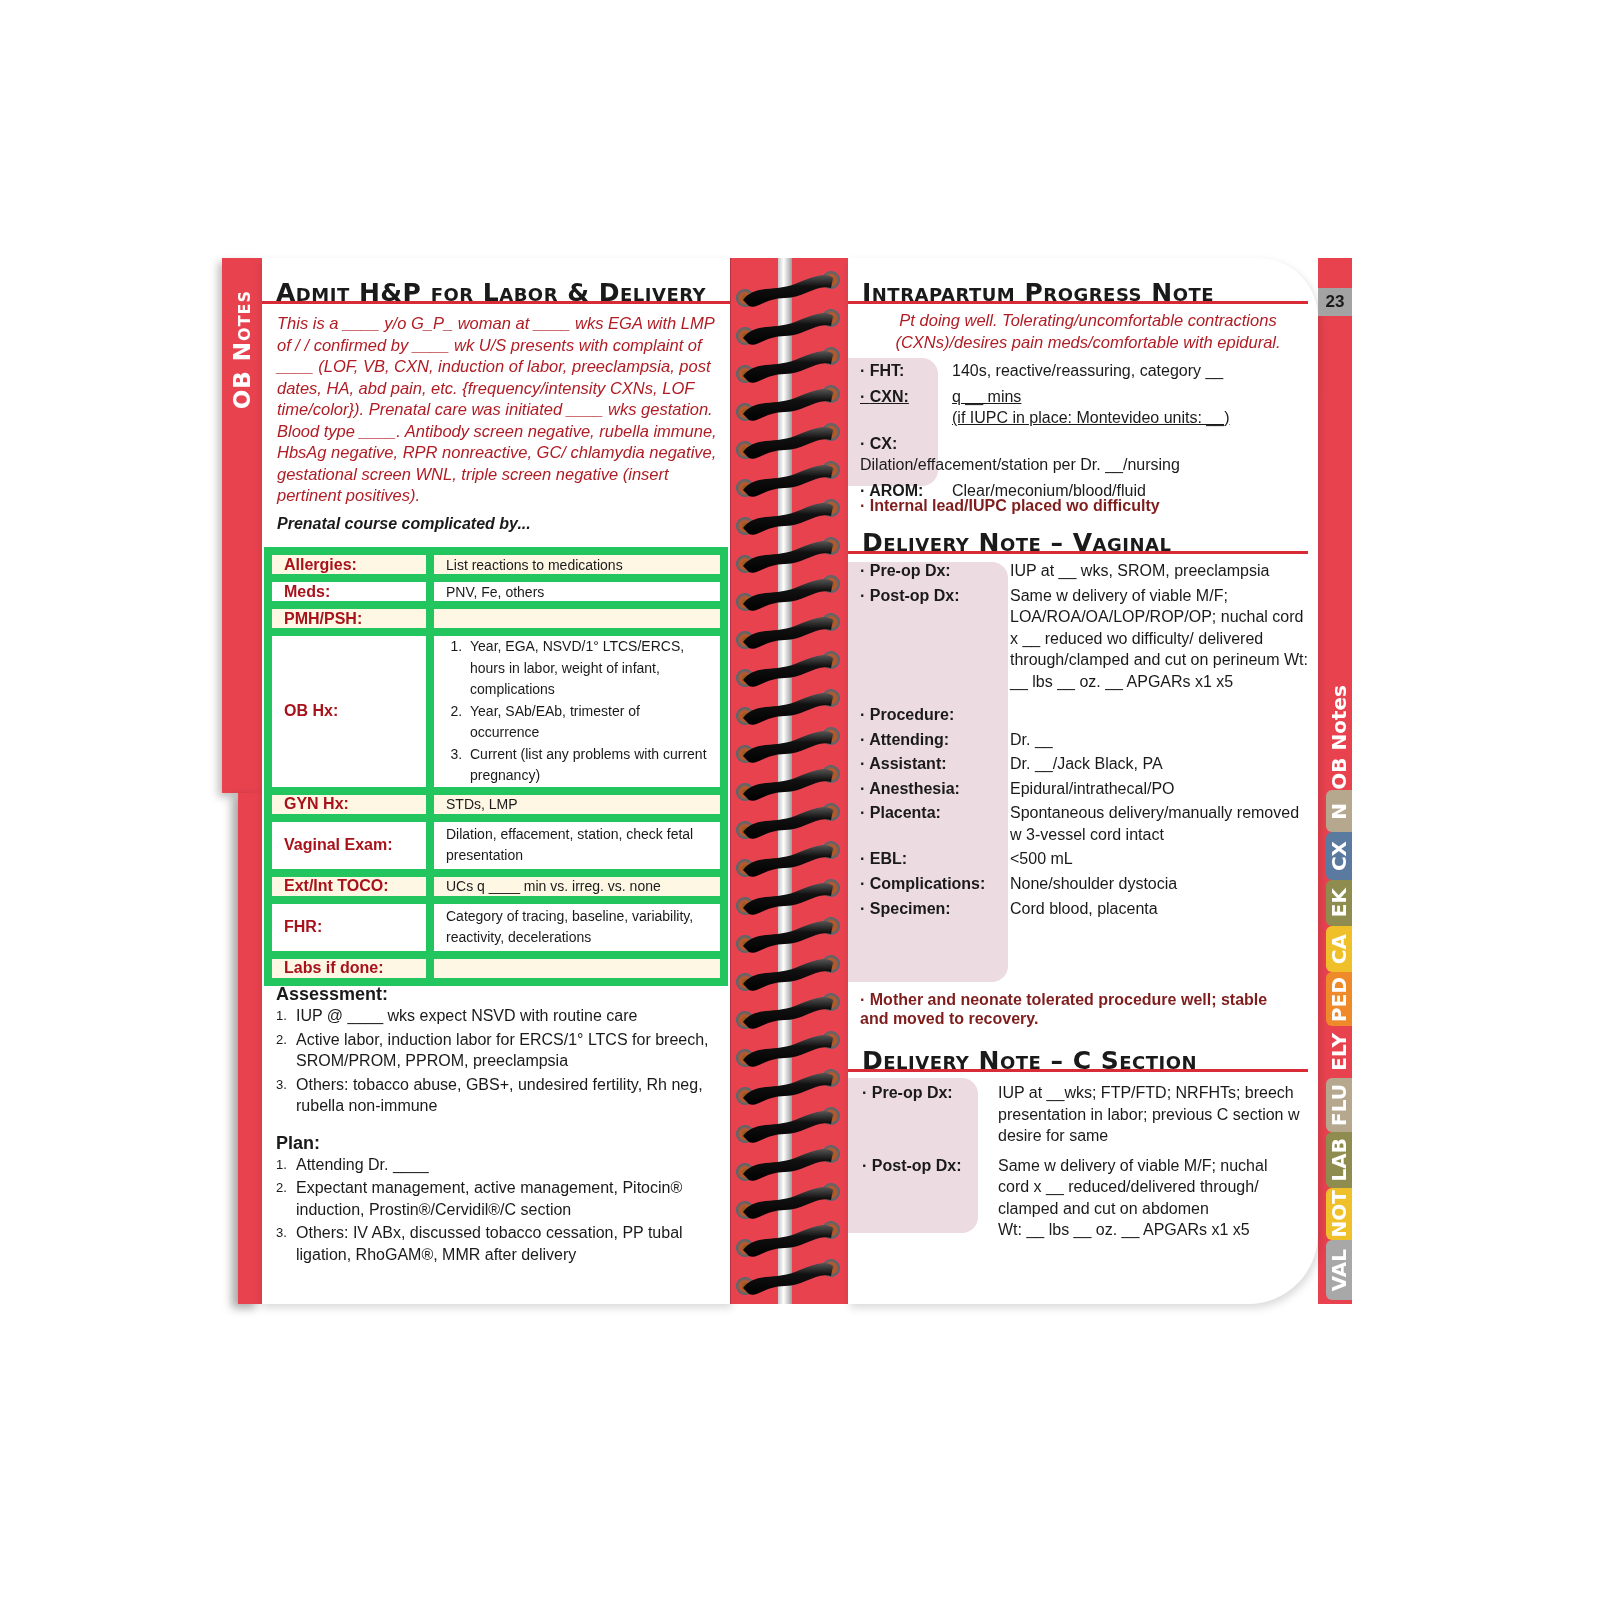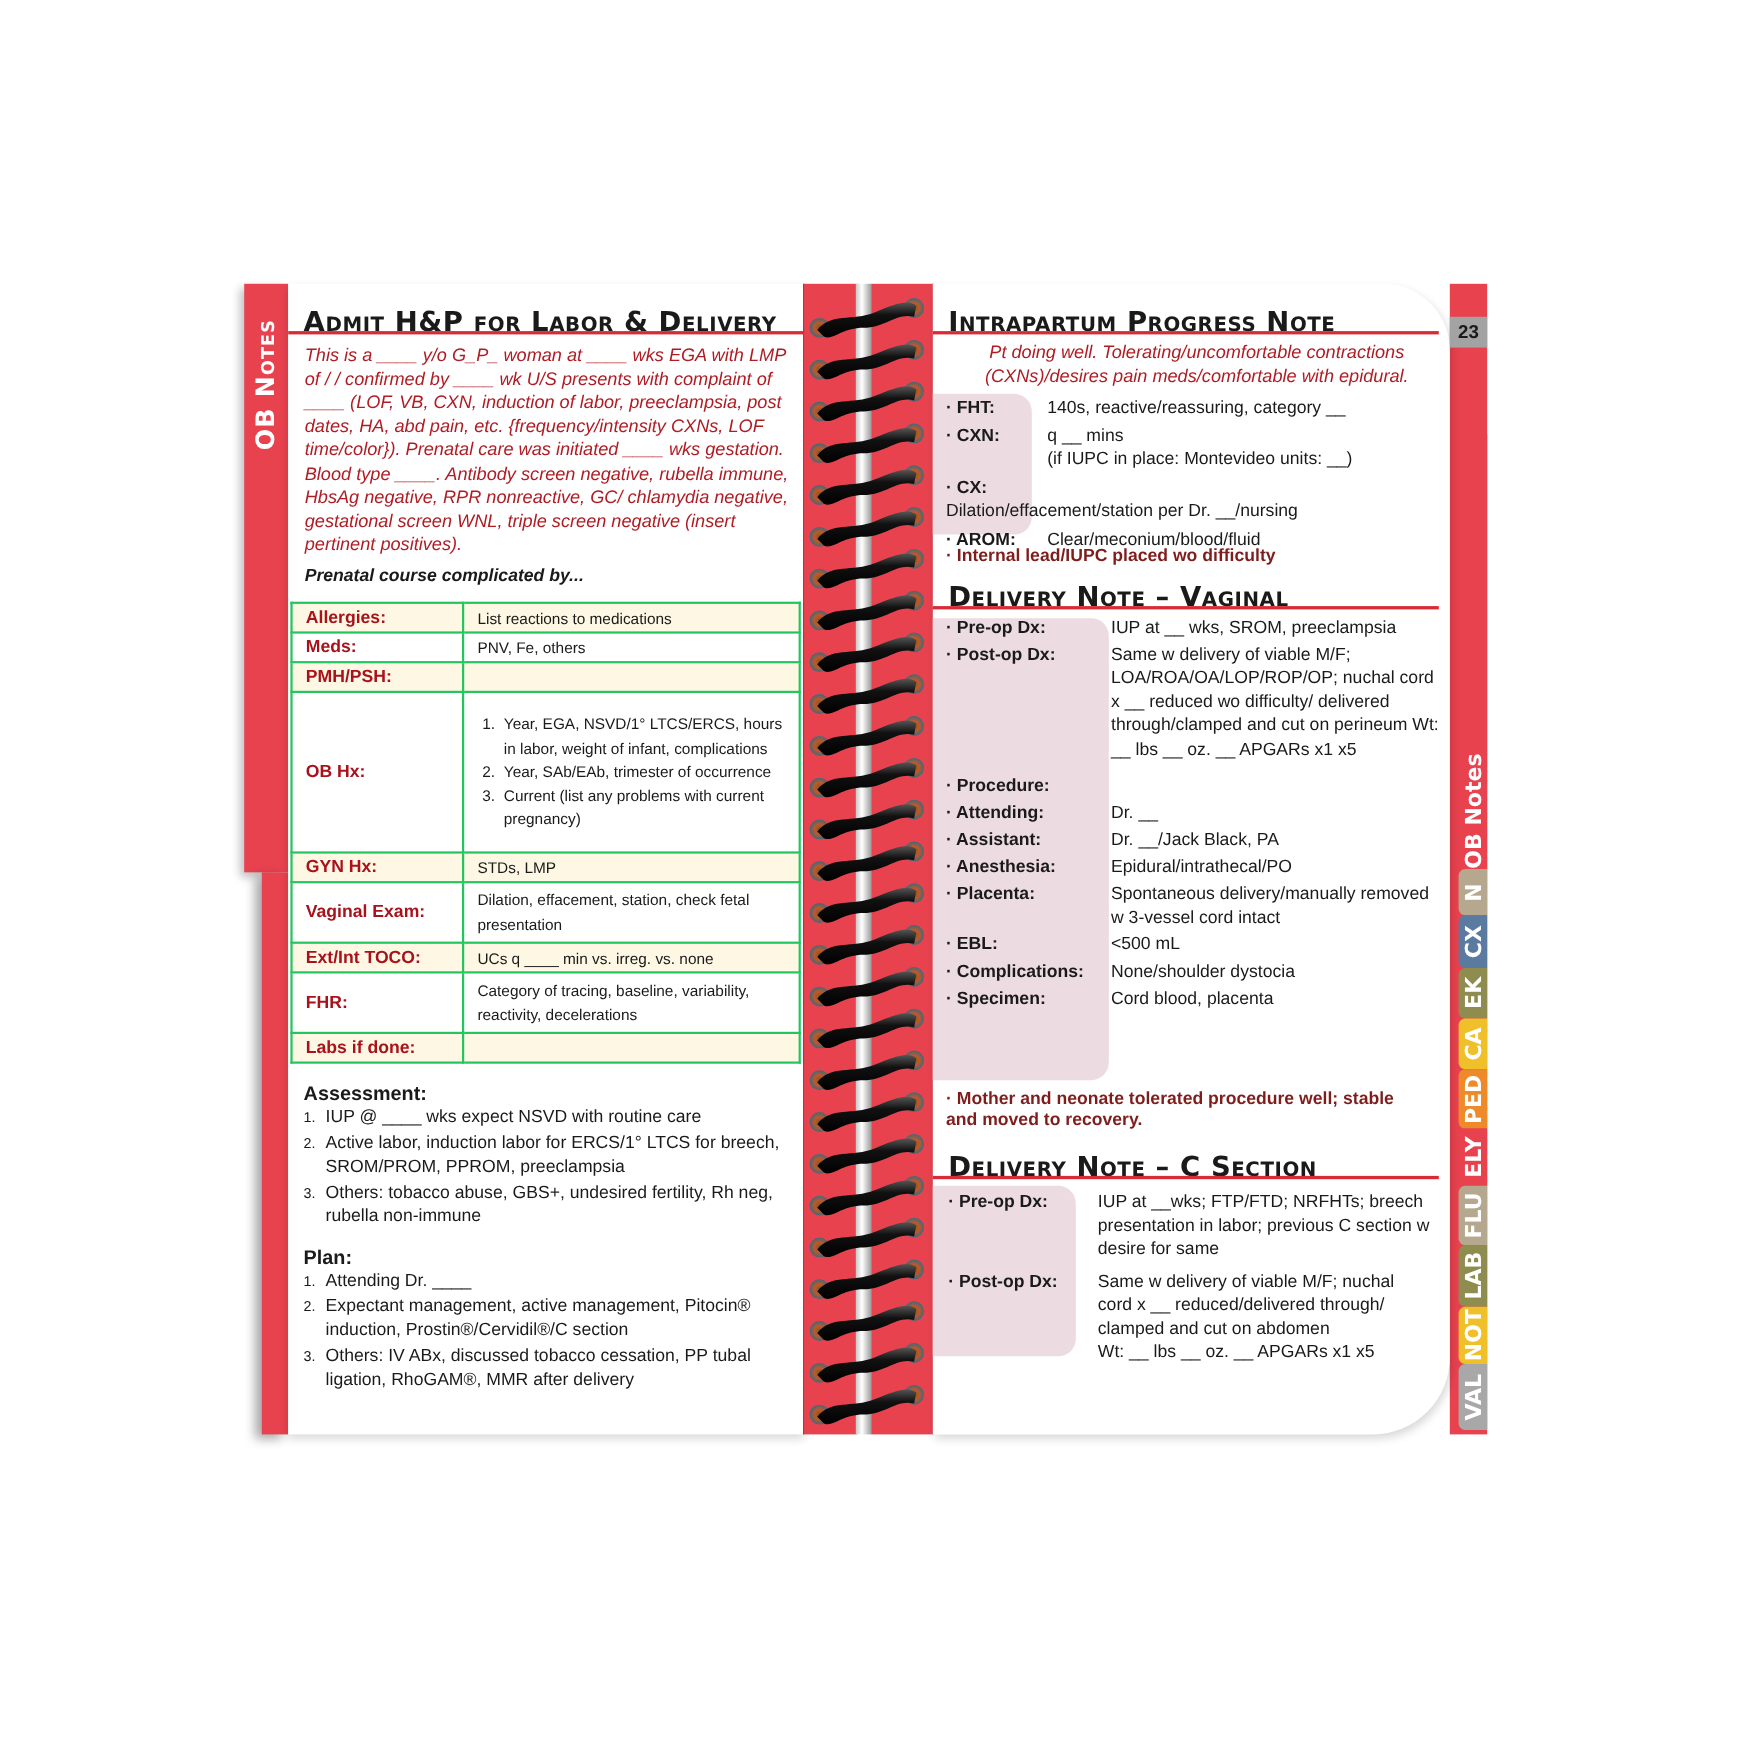--- a/index.html
+++ b/index.html
@@ -8,21 +8,21 @@
   .left-tab-top{left:222px;top:258px;width:40px;height:535px;background:#e8424f;box-shadow:-4px 4px 8px rgba(0,0,0,0.25);}
   .left-tab-notch{left:238px;top:793px;width:24px;height:511px;background:#e8424f;box-shadow:-6px 4px 10px rgba(0,0,0,0.35);}
   .left-tab-label{left:222px;top:280px;width:40px;height:140px;}
   .vlabel{writing-mode:vertical-rl;transform:rotate(180deg);color:#fff;font-weight:bold;font-size:23px;letter-spacing:1px;font-variant:small-caps;font-family:"DejaVu Sans",sans-serif;}
   .left-page{left:262px;top:258px;width:470px;height:1046px;background:#fff;box-shadow:0 4px 8px rgba(0,0,0,0.15);}
   .h1{font-family:"DejaVu Sans",sans-serif;font-weight:bold;font-variant:small-caps;color:#1a1a1a;font-size:25px;letter-spacing:0.5px;white-space:nowrap;}
   .rule{height:3px;background:#d92b36;}
   .red-italic{color:#b01c24;font-style:italic;font-size:16.5px;line-height:21.5px;}
   .prenatal{font-weight:bold;font-style:italic;font-size:16px;}
   table.hp{border-collapse:collapse;width:464px;}
-  table.hp td{border:2px solid #22c55e;font-size:14px;vertical-align:middle;padding:0 12px;}
+  table.hp td{border:8px solid #22c55e;font-size:14px;vertical-align:middle;padding:0 12px;}
   table.hp td.k{color:#a8121b;font-weight:bold;font-size:16px;width:130px;}
   table.hp tr.tint td{background:#fdf7e4;}
   table.hp ol{margin:0;padding-left:20px;line-height:21.5px;}
   table.hp ol li{padding-left:4px;}
   .sec-h{font-weight:bold;font-size:18px;}
   .numlist{margin:0;padding:0;list-style:none;font-size:16px;line-height:21.5px;}
   .numlist li{display:flex;margin-bottom:2px;}
   .numlist .n{width:20px;font-size:13px;flex-shrink:0;}
   
   .spine-left{left:730px;top:258px;width:48px;height:1046px;background:#e8424f;border-left:1px solid #b83340;}
@@ -194,21 +194,21 @@
   <div class="abs h1" style="left:14px;top:20px;">Intrapartum Progress Note</div>
   <div class="abs rule" style="left:0;top:43px;width:460px;"></div>
   <div class="abs red-italic" style="left:30px;top:52px;width:420px;text-align:center;">Pt doing well. Tolerating/uncomfortable contractions (CXNs)/desires pain meds/comfortable with epidural.</div>
 
   <div class="abs pill" style="left:0;top:100px;width:90px;height:128px;"></div>
   <div class="abs" style="left:12px;top:102px;width:450px;">
     <div class="kv" style="margin-bottom:4px;">
         <span class="k" style="width:92px;">FHT:</span>
         <span class="v">140s, reactive/reassuring, category __</span>
       </div>
-    <div class="kv" style="margin-bottom:4px;">
+    <div class="kv" style="margin-bottom:4px;text-decoration:underline;">
         <span class="k" style="width:92px;">CXN:</span>
         <span class="v"><span>q __ mins</span><br><span>(if IUPC in place: Montevideo units: __)</span></span>
       </div>
     <div class="kv" style="margin-bottom:4px;flex-direction:column;">
         <span class="k" style="width:92px;">CX:</span>
         <span class="v">Dilation/effacement/station per Dr. __/nursing</span>
       </div>
     <div class="kv">
         <span class="k" style="width:92px;">AROM:</span>
         <span class="v">Clear/meconium/blood/fluid</span>

